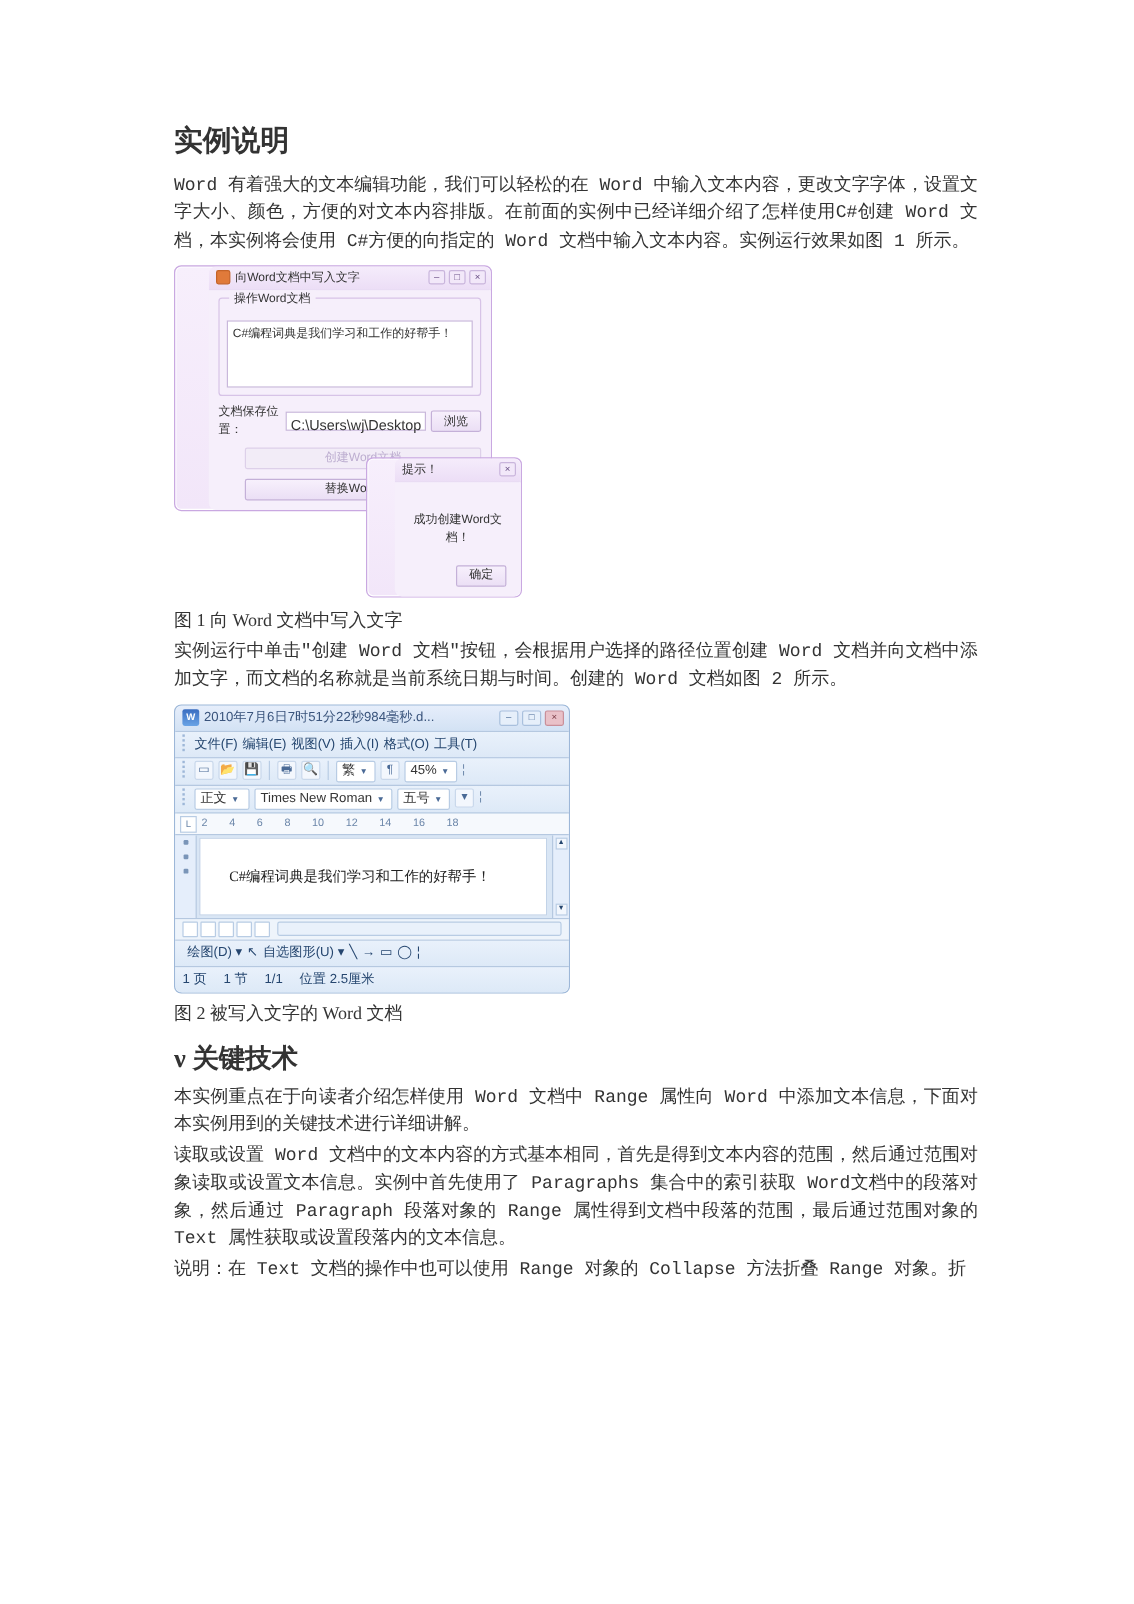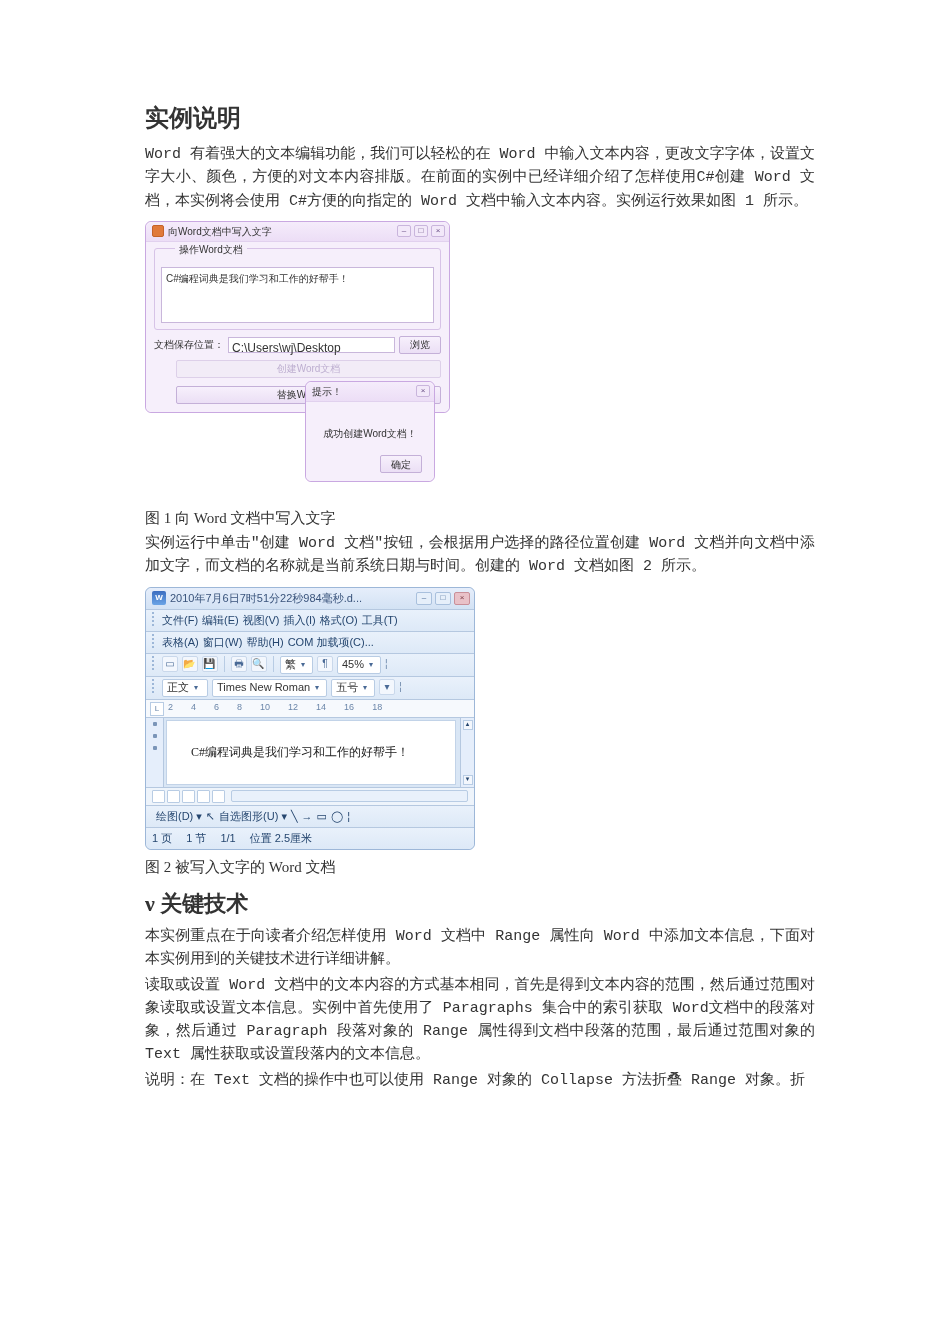--- a/index.html
+++ b/index.html
@@ -80,35 +80,35 @@
     width:12px;height:12px; background:#e07a3a; border:1px solid #c46328; border-radius:2px; margin-right:4px;
   }
   .winxp .titlebar .ttext { flex:1; font-size:10px; color:#333; }
   .winxp .titlebar .tbtns { display:flex; gap:3px; }
   .winxp .titlebar .tbtns span { width:14px;height:12px; border:1px solid #c9b5dc; background:#f2e8f9; border-radius:2px; display:flex;align-items:center;justify-content:center; font-size:8px; color:#6a5086;}
   .winxp .client { padding:6px 8px 8px 8px; background:#f6effb; border-radius:0 0 6px 6px;}
   .group {
     border:1px solid #d7c3e7; border-radius:3px;
     padding:18px 6px 6px 6px; margin-bottom:6px; position:relative; background:#f6effb;
   }
-  .group .legend { position:absolute; top:-7px; left:20px; background:#f6effb; padding:0 4px; font-size:10px;}
+  .group .legend { position:absolute; top:-7px; left:8px; background:#f6effb; padding:0 4px; font-size:10px;}
   .textbox { background:#fff; border:1px solid #c9b7db; width:100%; height:56px; padding:3px 4px; font-size:10px; color:#333;}
   .row { display:flex; align-items:center; gap:4px; font-size:10px; }
   .pathbox { flex:1; background:#fff; border:1px solid #c9b7db; height:16px; padding:1px 3px; font-size:12px;}
   .btn {
     display:inline-flex; align-items:center; justify-content:center;
     min-width:42px; height:18px; padding:0 6px;
     border:1px solid #c4b0d8; border-radius:2px;
     background:linear-gradient(#f7f0fc,#ebdff5);
     font-size:10px; color:#333;
   }
   .btn.disabled { color:#bdaed0; border-color:#ddd0e9; background:#f2ecf7; }
   .btnrow { display:flex; gap:8px; margin-top:6px; justify-content:flex-start; padding-left:22px;flex-direction:column;}
 
-  .msgbox { width:130px; }
+  .msgbox { width:130px;padding-left:23px; }
   .msgbox .client { padding:14px 8px 8px 8px; text-align:center;}
   .msgbox .msgtext { font-size:10px; color:#333; margin:10px 0 14px 0;}
   .msgbox .okrow { display:flex; justify-content:flex-end; padding-right:4px;}
 
   
   .wordwin {
     width: 330px; border:1px solid var(--word-border); border-radius:6px;
     background: var(--word-blue);
     font-size:11px; color:#25466f; margin:8px 0 4px 0;
     box-shadow: 0 0 0 1px #eef4fb inset;
@@ -174,21 +174,21 @@
 </head>
 <body>
 
 <div class="page">
 
   <h2 class="title">实例说明</h2>
   <p class="body-text">Word 有着强大的文本编辑功能，我们可以轻松的在 Word 中输入文本内容，更改文字字体，设置文字大小、颜色，方便的对文本内容排版。在前面的实例中已经详细介绍了怎样使用C#创建 Word 文档，本实例将会使用 C#方便的向指定的 Word 文档中输入文本内容。实例运行效果如图 1 所示。</p>
 
   <div class="fig1-wrap">
 
-    <div class="winxp" style="left:0;top:0;width:305px;">
+    <div class="winxp" style="left:0;top:0;width:265px;padding-left:28px;">
       <div class="titlebar">
         <span class="ticon"></span>
         <span class="ttext">向Word文档中写入文字</span>
         <span class="tbtns">
           <span>–</span>
           <span>□</span>
           <span>×</span>
         </span>
       </div>
       <div class="client">
@@ -239,27 +239,20 @@
     </div>
     <div class="menubar">
       <span class="handle"></span>
       <span>文件(F)</span>
       <span>编辑(E)</span>
       <span>视图(V)</span>
       <span>插入(I)</span>
       <span>格式(O)</span>
       <span>工具(T)</span>
     </div>
-    <div class="menubar">
-      <span class="handle"></span>
-      <span>表格(A)</span>
-      <span>窗口(W)</span>
-      <span>帮助(H)</span>
-      <span>COM 加载项(C)...</span>
-    </div>
     <div class="toolbar">
       <span class="handle"></span>
       <span class="ticon">▭</span>
       <span class="ticon">📂</span>
       <span class="ticon">💾</span>
       <span class="sep"></span>
       <span class="ticon">🖶</span>
       <span class="ticon">🔍</span>
       <span class="sep"></span>
       <span class="sel">

